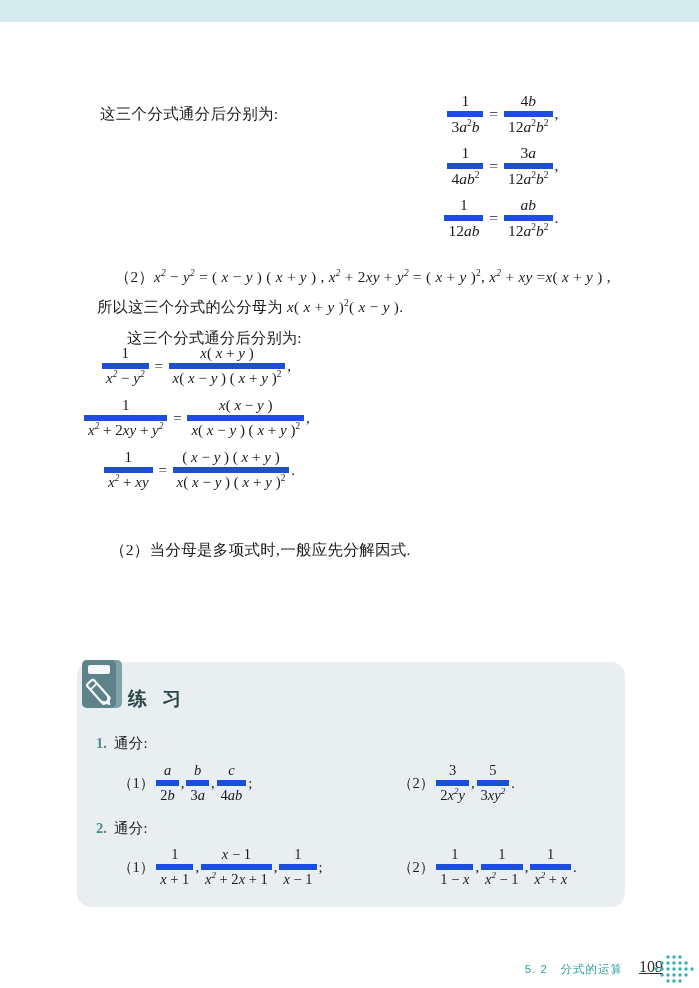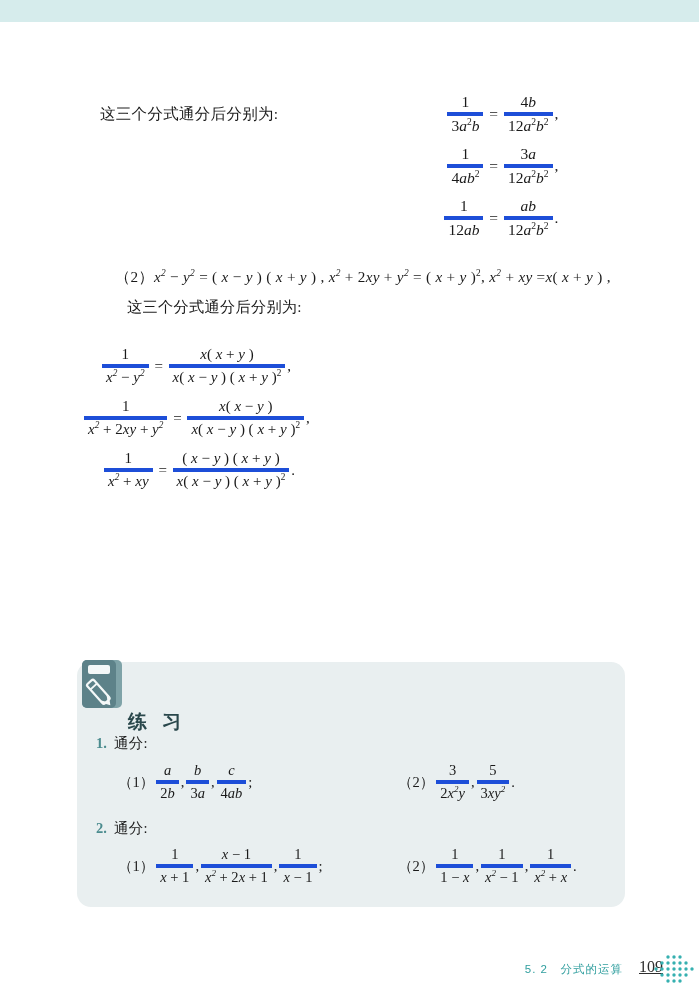--- a/index.html
+++ b/index.html
@@ -36,21 +36,21 @@
   sup.en{ font-size: 0.62em; vertical-align: super; font-style: normal; line-height: 0; }
 
   
   .frac {
     display: inline-block;
     vertical-align: -0.52em;
     text-align: center;
     margin: 0 2px;
   }
   .frac > .n { display: block; padding: 0 4px 1px 4px; }
-  .frac > .d { display: block; padding: 1px 4px 0 4px; border-top: 4px solid #1d4ed8; }
+  .frac > .d { display: block; padding: 1px 4px 0 4px; border-top: 6px solid #1d4ed8; }
 
   
   .cn {
     font-family: "Liberation Serif", "DejaVu Serif", serif;
     font-size: 15.5px;
     line-height: 1.9;
     letter-spacing: 0.3px;
   }
 
   .blk { position: absolute; }
@@ -79,21 +79,21 @@
     background: #e9eff0;
     border-radius: 14px;
   }
   #exercise-icon {
     position: absolute;
     left: 79px; top: 636px;
     width: 48px; height: 52px;
   }
   #exercise-title {
     position: absolute;
-    left: 128px; top: 687px;
+    left: 128px; top: 664px;
     font-family: "Liberation Sans", "DejaVu Sans", sans-serif;
     font-size: 19px;
     font-weight: bold;
     color: #29474b;
     letter-spacing: 5px;
   }
 
   .ex-item { position: absolute; font-size: 14.5px; }
   .ex-no {
     font-family: "Liberation Serif", "DejaVu Serif", serif;
@@ -189,20 +189,23 @@
         </span>
         <span>.</span>
       </span>
     </div>
   </div>
 
   <div class="blk cn" id="blk-factor">
     <div style="text-indent:18px;">
       <span>（2）</span><i>x</i><sup class="e">2</sup>&nbsp;−&nbsp;<i>y</i><sup class="e">2</sup>&nbsp;=&nbsp;(&nbsp;<i>x</i>&nbsp;−&nbsp;<i>y</i>&nbsp;)&nbsp;(&nbsp;<i>x</i>&nbsp;+&nbsp;<i>y</i>&nbsp;)&nbsp;,&nbsp;<i>x</i><sup class="e">2</sup>&nbsp;+&nbsp;2<i>xy</i>&nbsp;+&nbsp;<i>y</i><sup class="e">2</sup>&nbsp;=&nbsp;(&nbsp;<i>x</i>&nbsp;+&nbsp;<i>y</i>&nbsp;)<sup class="en">2</sup>,&nbsp;<i>x</i><sup class="e">2</sup>&nbsp;+&nbsp;<i>xy</i>&nbsp;=<i>x</i>(&nbsp;<i>x</i>&nbsp;+&nbsp;<i>y</i>&nbsp;)&nbsp;,
     </div>
+    <div>
+      所以这三个分式的公分母为&nbsp;<i>x</i>(&nbsp;<i>x</i>&nbsp;+&nbsp;<i>y</i>&nbsp;)<sup class="en">2</sup>(&nbsp;<i>x</i>&nbsp;−&nbsp;<i>y</i>&nbsp;).
+    </div>
     <div style="text-indent:30px;">这三个分式通分后分别为:</div>
   </div>
 
   <div class="blk mathline" id="blk-bigfrac">
 
     <div class="r">
       <span class="frac">
         <span class="n">1</span>
         <span class="d"><i>x</i><sup class="e">2</sup>&nbsp;−&nbsp;<i>y</i><sup class="e">2</sup></span>
       </span>
@@ -235,20 +238,21 @@
       <span>&nbsp;=&nbsp;</span>
       <span class="frac">
         <span class="n">(&nbsp;<i>x</i>&nbsp;−&nbsp;<i>y</i>&nbsp;)&nbsp;(&nbsp;<i>x</i>&nbsp;+&nbsp;<i>y</i>&nbsp;)</span>
         <span class="d"><i>x</i>(&nbsp;<i>x</i>&nbsp;−&nbsp;<i>y</i>&nbsp;)&nbsp;(&nbsp;<i>x</i>&nbsp;+&nbsp;<i>y</i>&nbsp;)<sup class="en">2</sup></span>
       </span>
       <span>.</span>
     </div>
   </div>
 
   <div class="blk cn" id="blk-notes">
+    <div style="text-indent:18px;">（2）当分母是多项式时,一般应先分解因式.</div>
   </div>
 
   <div id="exercise-box"></div>
 
   <div id="exercise-icon">
     <svg width="48" height="52" viewBox="0 0 48 52">
       <rect x="3" y="2" width="40" height="48" rx="5" ry="5" fill="#7fa3a8"></rect>
       <rect x="3" y="2" width="34" height="48" rx="5" ry="5" fill="#5d8289"></rect>
       <rect x="9" y="7" width="22" height="9" rx="2" ry="2" fill="#f4f8f8"></rect>
       <g transform="rotate(-42 22 30)">

